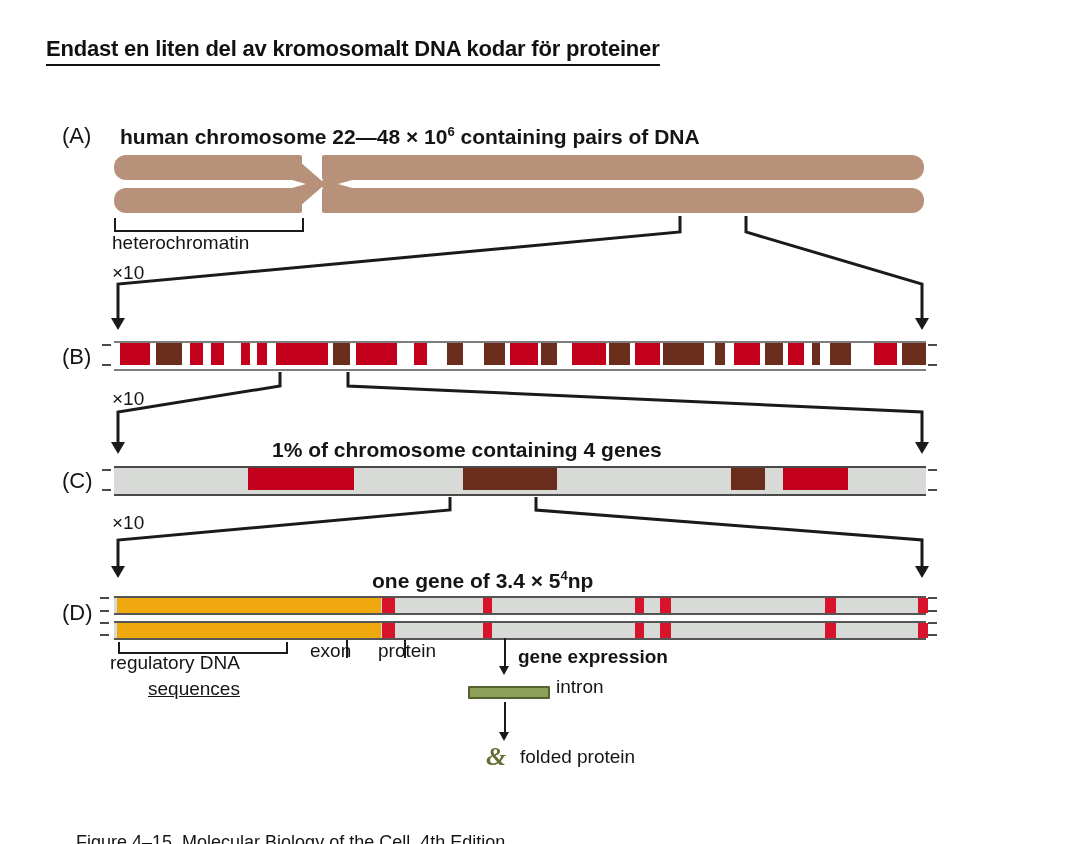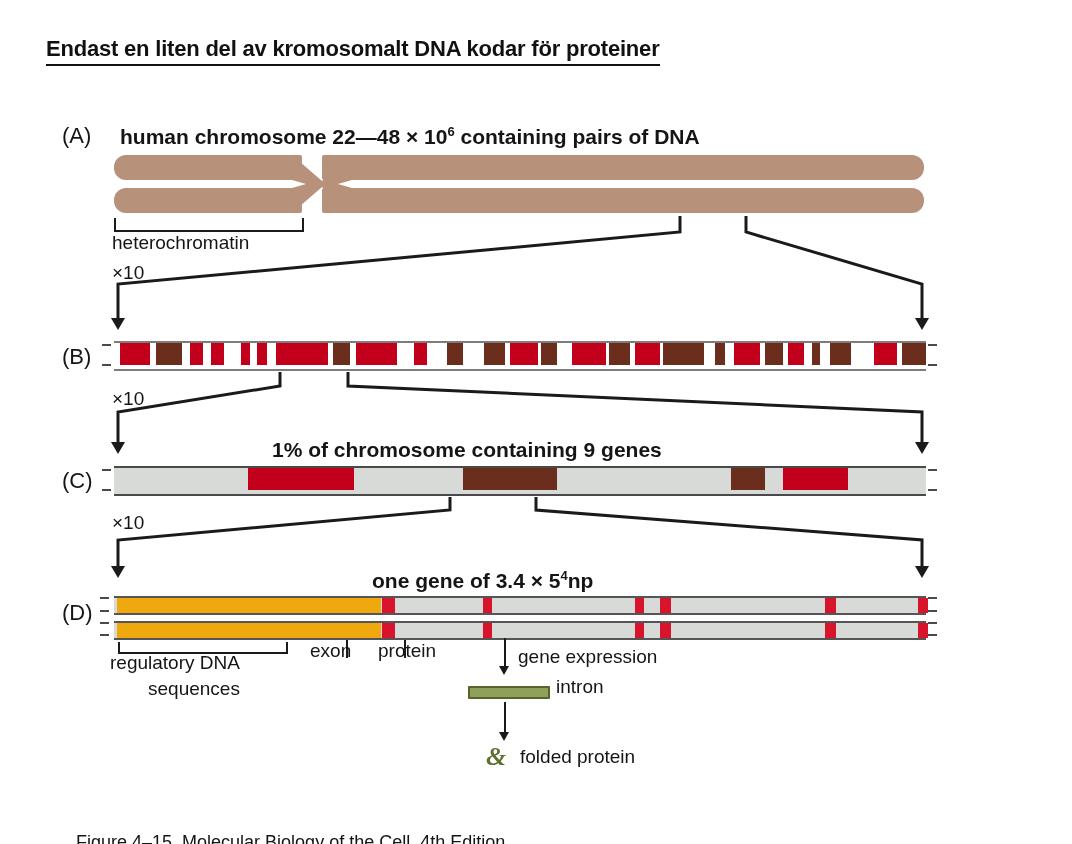--- a/index.html
+++ b/index.html
@@ -145,21 +145,21 @@
     </div>
 
   <div class="tick" style="left:102px;top:344px;"></div>
   <div class="tick" style="left:102px;top:364px;"></div>
   <div class="tick" style="left:928px;top:344px;"></div>
   <div class="tick" style="left:928px;top:364px;"></div>
 
   <div class="ftext mag" style="left:112px;top:388px;">×10</div>
 
   <div class="ftext panel-letter" style="left:62px;top:468px;">(C)</div>
-  <div class="ftext head-label" style="left:272px;top:438px;">1% of chromosome containing 9 genes</div>
+  <div class="ftext head-label" style="left:272px;top:438px;">1% of chromosome containing 4 genes</div>
 
   <div class="bar" id="barC">
       <div class="block" style="left: 16.5%; width: 13%; background: rgb(194, 0, 27);"></div>
       <div class="block" style="left: 43%; width: 11.5%; background: rgb(107, 45, 28);"></div>
       <div class="block" style="left: 76%; width: 4.2%; background: rgb(107, 45, 28);"></div>
       <div class="block" style="left: 82.4%; width: 8%; background: rgb(194, 0, 27);"></div>
     </div>
   <div class="tick" style="left:102px;top:469px;"></div>
   <div class="tick" style="left:102px;top:489px;"></div>
   <div class="tick" style="left:928px;top:469px;"></div>
@@ -197,30 +197,30 @@
   <div class="tick" style="left:100px;top:610px;"></div>
   <div class="tick" style="left:100px;top:622px;"></div>
   <div class="tick" style="left:100px;top:634px;"></div>
   <div class="tick" style="left:928px;top:597px;"></div>
   <div class="tick" style="left:928px;top:610px;"></div>
   <div class="tick" style="left:928px;top:622px;"></div>
   <div class="tick" style="left:928px;top:634px;"></div>
 
   <div class="bracket" style="left:118px;top:642px;width:166px;height:10px;"></div>
   <div class="ftext small-label" style="left:110px;top:652px;">regulatory DNA</div>
-  <div class="ftext small-label" style="left:148px;top:678px;">sequences</div>
+  <div class="ftext small-label" style="left:148px;top:678px;text-decoration:underline;">sequences</div>
 
   <div class="vline" style="left:346px;top:640px;height:18px;"></div>
   <div class="vline" style="left:404px;top:640px;height:18px;"></div>
   <div class="ftext small-label" style="left:310px;top:640px;">exon</div>
   <div class="ftext small-label" style="left:378px;top:640px;">protein</div>
 
   <div class="vline" style="left:504px;top:638px;height:32px;"></div>
   <div class="arrow-down small" style="left:499px;top:666px;"></div>
-  <div class="ftext small-label" style="left:518px;top:646px;">gene expression</div>
+  <div class="ftext small-label" style="left:518px;top:646px;font-weight:bold;">gene expression</div>
 
   <div id="protein-bar"></div>
   <div class="ftext small-label" style="left:556px;top:676px;">intron</div>
 
   <div class="vline" style="left:504px;top:702px;height:34px;"></div>
   <div class="arrow-down small" style="left:499px;top:732px;"></div>
 
   <div class="fold-glyph" style="left:486px;top:742px;">&amp;</div>
   <div class="ftext small-label" style="left:520px;top:746px;">folded protein</div>
 

